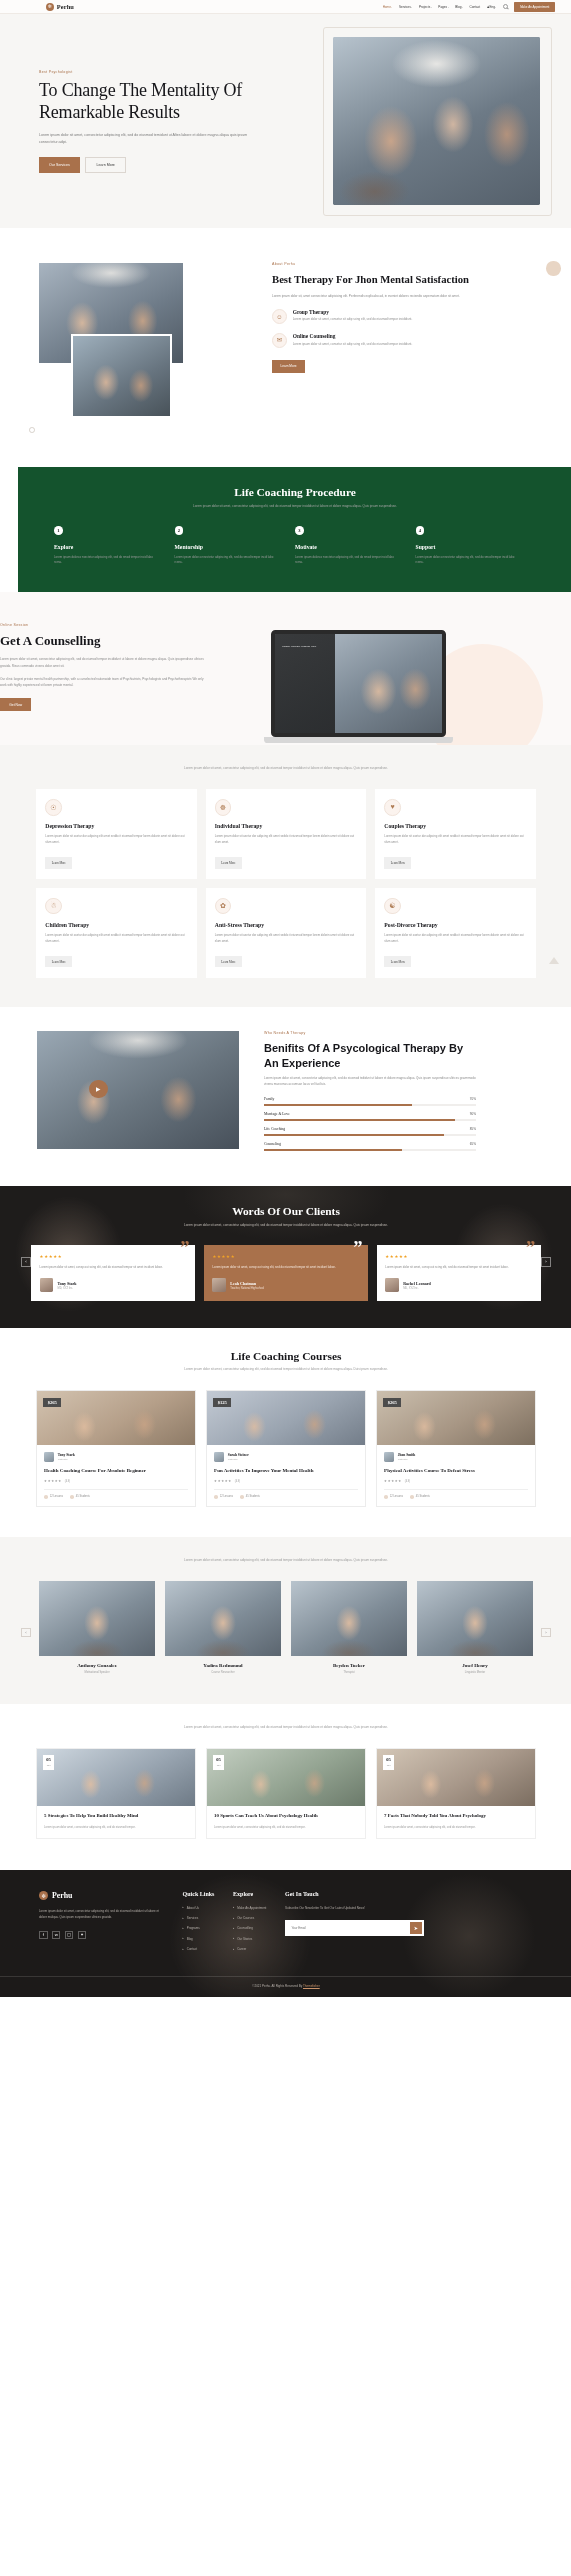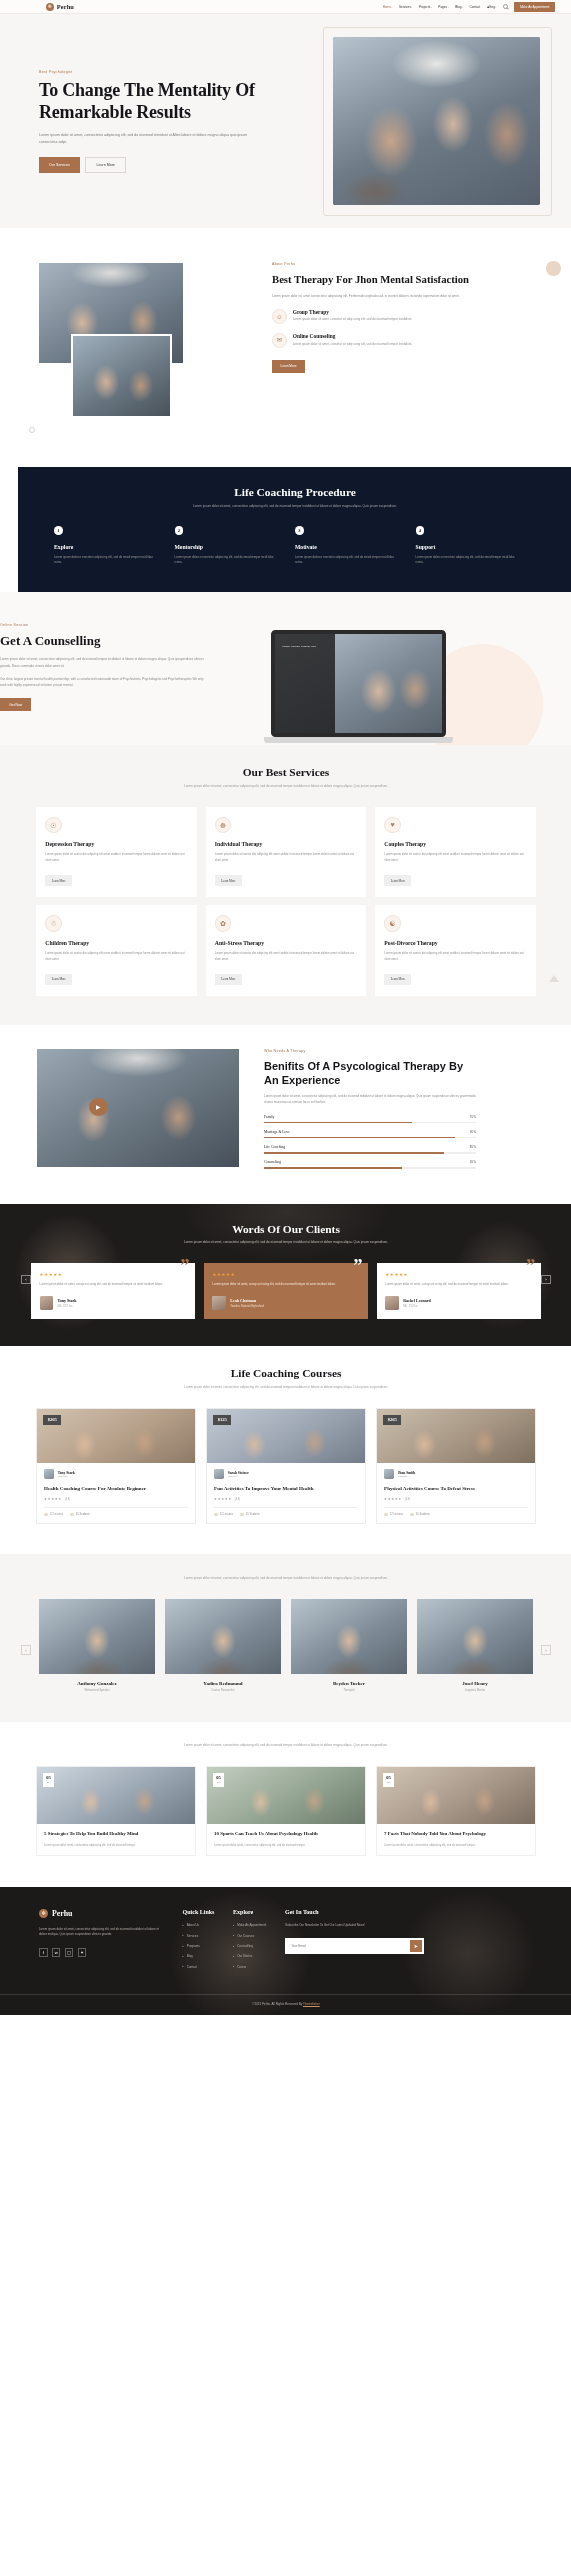--- a/index.html
+++ b/index.html
@@ -47,21 +47,21 @@
 
   
   .hero {
     height: 214px; background: #f7f6f4; position: relative; overflow: hidden;
     display: flex; align-items: center;
   }
   .hero-inner { padding-left: 39px; width: 272px; position: relative; z-index: 3;}
   .eyebrow { font-size: 3.6px; color: #a9714b; letter-spacing: 0.3px; margin-bottom: 6.4px; }
   .hero h1 {
     font-family: "Liberation Serif", serif; font-size: 18px; line-height: 1.22;
-    color: #16161a; font-weight: bold; letter-spacing: -0.2px; margin-bottom: 8.6px;
+    color: #16161a; font-weight: normal; letter-spacing: -0.2px; margin-bottom: 8.6px;
   }
   .hero p { font-size: 3.6px; color: #7a7a7a; line-height: 1.85; width: 214px; margin-bottom: 11.4px;}
   .hero-btns { display: flex; gap: 5.7px; }
   .btn-solid { background: #a9714b; color: #fff; font-size: 3.6px; padding: 5px 10px; border: none; }
   .btn-ghost { background: transparent; color: #3a3a3a; font-size: 3.6px; padding: 5px 10px; border: 0.7px solid #dcd6d0; }
   .hero-photo {
     position: absolute; right: 32px; top: 23px; width: 207px; height: 168px;
     border-radius: 1.4px; overflow: hidden; z-index: 2;
     background: linear-gradient(155deg,#b7c3cd 0%, #8e9ba6 30%, #6d7a86 55%, #55606b 100%);
   }
@@ -108,21 +108,21 @@
     min-width:15px; width:15px; height:15px; border-radius:50%;
     background:#fbf3ee; border:0.7px solid #f0e3da; display:flex; align-items:center;
     justify-content:center; color:#b07e57; font-size:6.4px;
   }
   .feat h4 { font-family:"Liberation Serif",serif; font-size:5.4px; color:#16161a; margin-bottom:2.9px; font-weight:bold;}
   .feat p { font-size:3px; color:#8f8f8f; line-height:1.9; }
   .btn-learn2 { margin-top:2.9px; background:#a9714b; color:#fff; font-size:3.1px; padding:4.3px 8.6px; border:none;}
   .about-circle { position:absolute; right:11.4px; top:33px; width:14.3px; height:14.3px; border-radius:50%; background:#e8d5c4;}
 
   
-  .procedure { background:#0f172a; padding: 18.6px 36px 26px; text-align:center;margin-left:18px; }
+  .procedure { background:#14532d; padding: 18.6px 36px 26px; text-align:center;margin-left:18px; }
   .procedure h2 { font-family:"Liberation Serif",serif; color:#fff; font-size:11.4px; font-weight:bold; margin-bottom:5.7px;}
   .sec-sub { font-size:3.1px; line-height:1.9; color:#9a9a9a; max-width:236px; margin:0 auto; }
   .procedure .sec-sub { color:#a5a5a5; }
   .steps { display:flex; gap:0; margin-top:17px; text-align:left; }
   .step { flex:1; padding-right:15.7px; }
   .step-num {
     width:8.6px;height:8.6px;border-radius:50%;background:#fff;color:#191919;
     font-family:"Liberation Serif",serif; font-size:4.6px; display:flex;
     align-items:center;justify-content:center; margin-bottom:8.6px; font-weight:bold;
   }
@@ -421,21 +421,20 @@
       </div>
       <div class="laptop-base"></div>
     </div>
   </div>
   <div class="counsel-dots-l dotgrid"></div>
 </section>
 
 <section class="services">
   <div class="svc-dots-l dotgrid"></div>
   <div class="svc-tri"></div>
-  <h2>Our Best Services</h2>
   <p class="sec-sub">Lorem ipsum dolor sit amet, consectetur adipiscing elit, sed do eiusmod tempor incididunt ut labore et dolore magna aliqua. Quis ipsum suspendisse.</p>
   <div class="svc-grid">
     <div class="svc-card">
       <div class="svc-ic">☉</div>
       <h4>Depression Therapy</h4>
       <p>Lorem ipsum dolor sit asetur dor adipcing elit amet seddo it eiusmod tempor lorem dolorin amet sit dolore out slum amet.</p>
       <button class="btn-lm">Learn More</button>
     </div>
     <div class="svc-card">
       <div class="svc-ic">☸</div>

